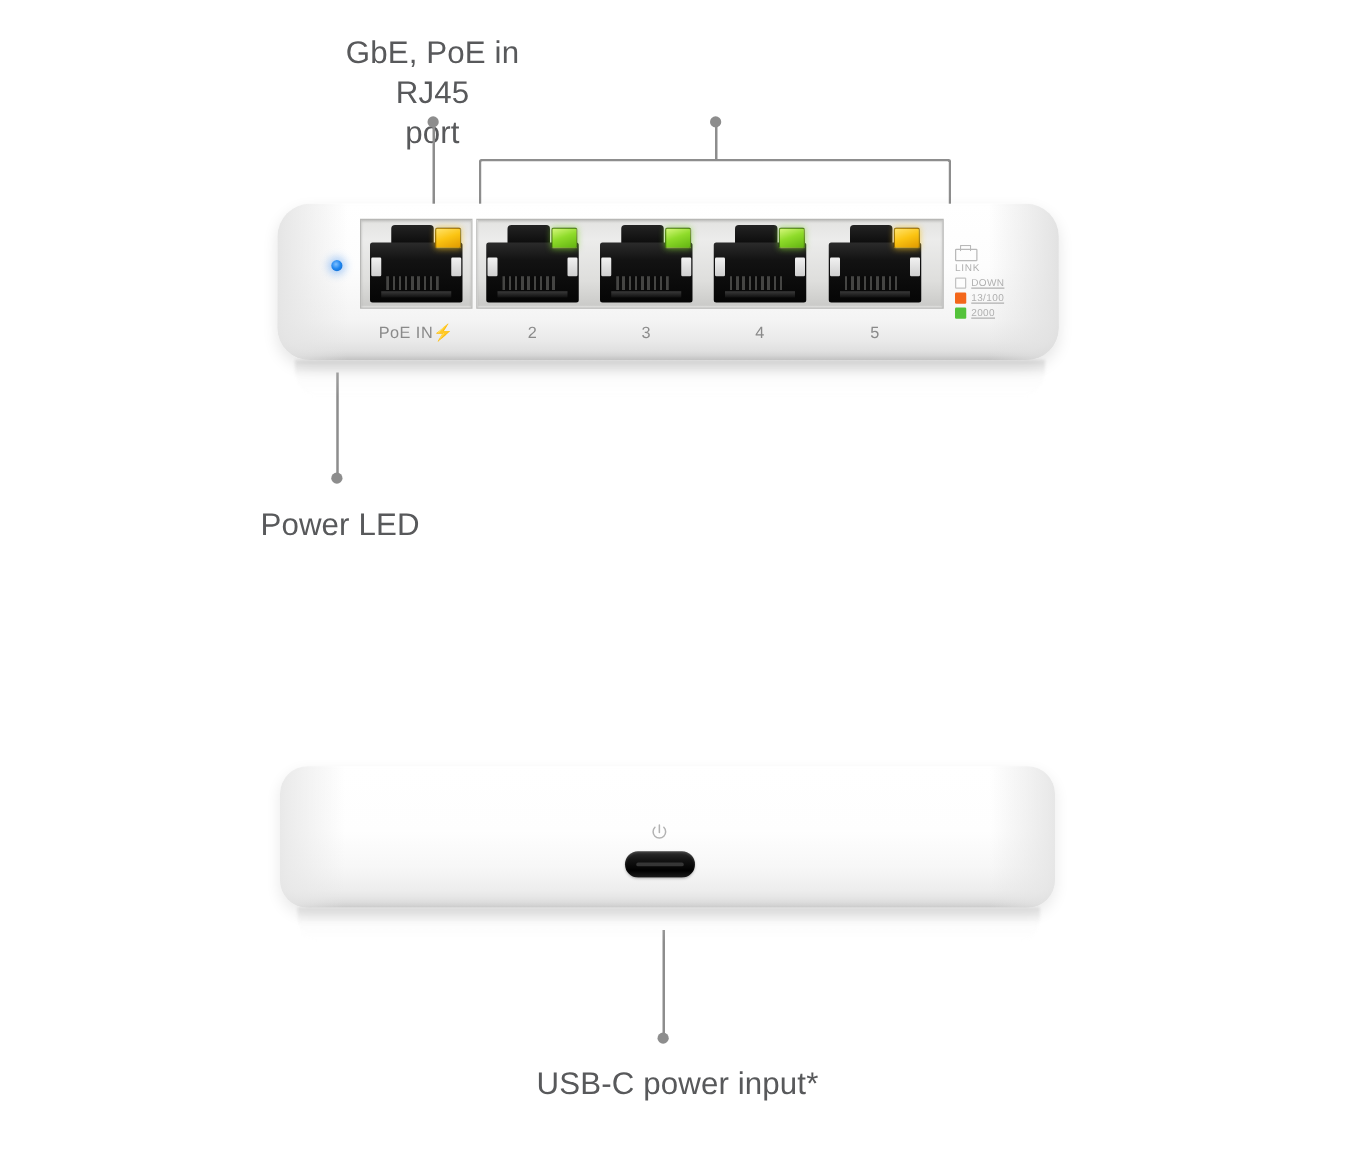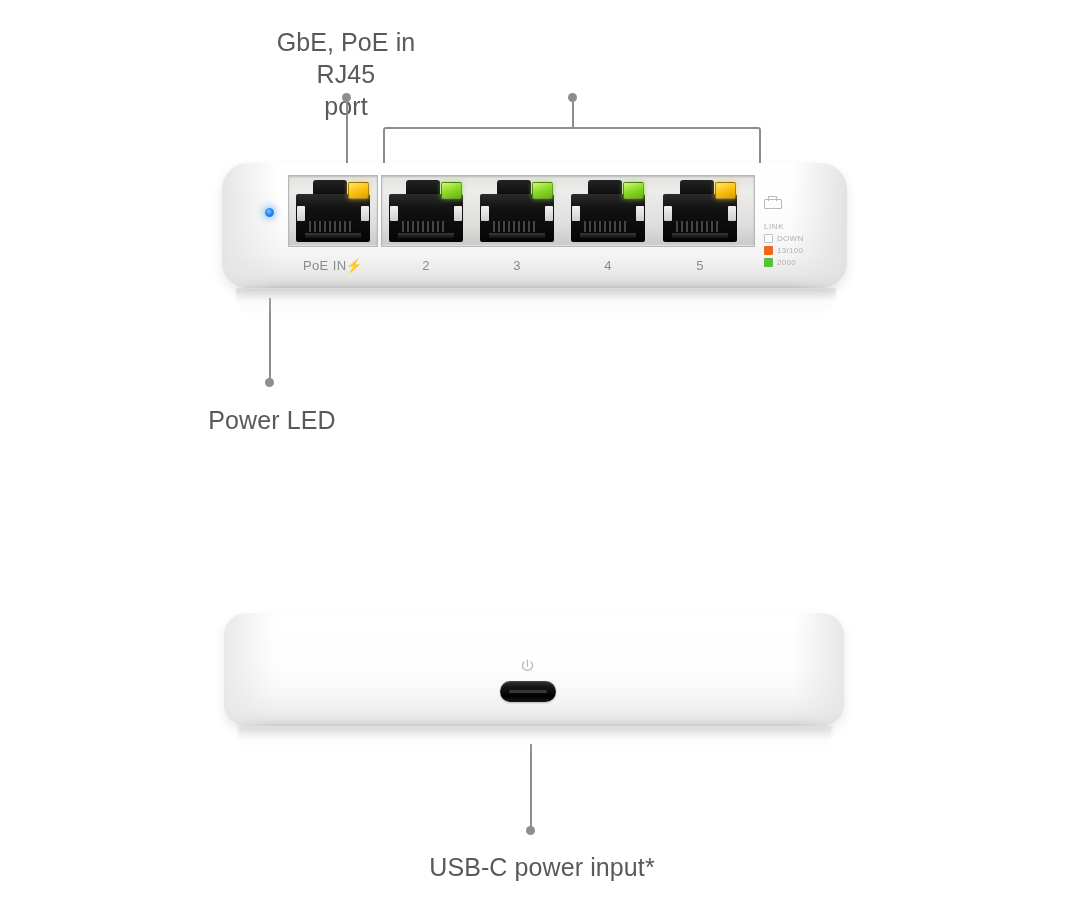--- a/index.html
+++ b/index.html
@@ -184,32 +184,32 @@
     width: 18px; height: 10px;
     border: 1.4px solid #b9b9b9; border-radius: 1px;
   }
   .legend-link-icon .t {
     position: absolute; left: 4px; top: 0;
     width: 9px; height: 5px;
     border: 1.4px solid #b9b9b9; border-bottom: none;
     border-radius: 1px 1px 0 0;
   }
   .legend-caption {
-    color: #b0b0b0; font-size: 8px; letter-spacing: .6px; margin-top: 13px;
+    color: #b0b0b0; font-size: 8px; letter-spacing: .6px; margin-top: 1px;
   }
   .legend-row {
     display: flex; align-items: center; gap: 4px; margin-top: 3px;
   }
   .legend-swatch {
     width: 9px; height: 9px; border-radius: 1px; flex: 0 0 auto;
   }
   .sw-down   { background: #fdfdfd; border: 1.2px solid #c2c2c2; }
   .sw-orange { background: #f3661a; }
   .sw-green  { background: #54c23a; }
-  .legend-text { color: #b0b0b0; font-size: 8px; letter-spacing: .3px; }
+  .legend-text { color: #b0b0b0; font-size: 8px; letter-spacing: .3px; text-decoration: underline; }
 
   
   #usbc-device {
     position: absolute;
     left: 224px; top: 613px;
     width: 620px; height: 113px;
     border-radius: 22px;
     background:
       linear-gradient(180deg,
         #ffffff 0%,

